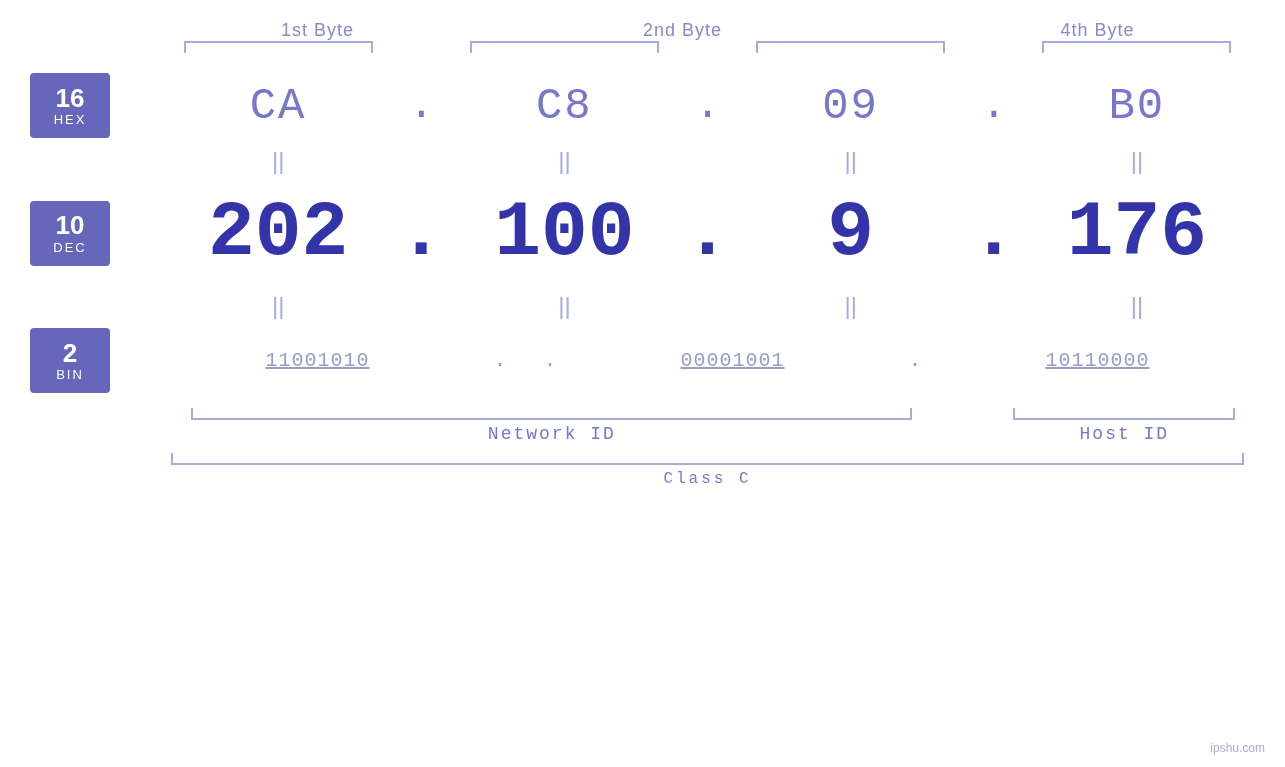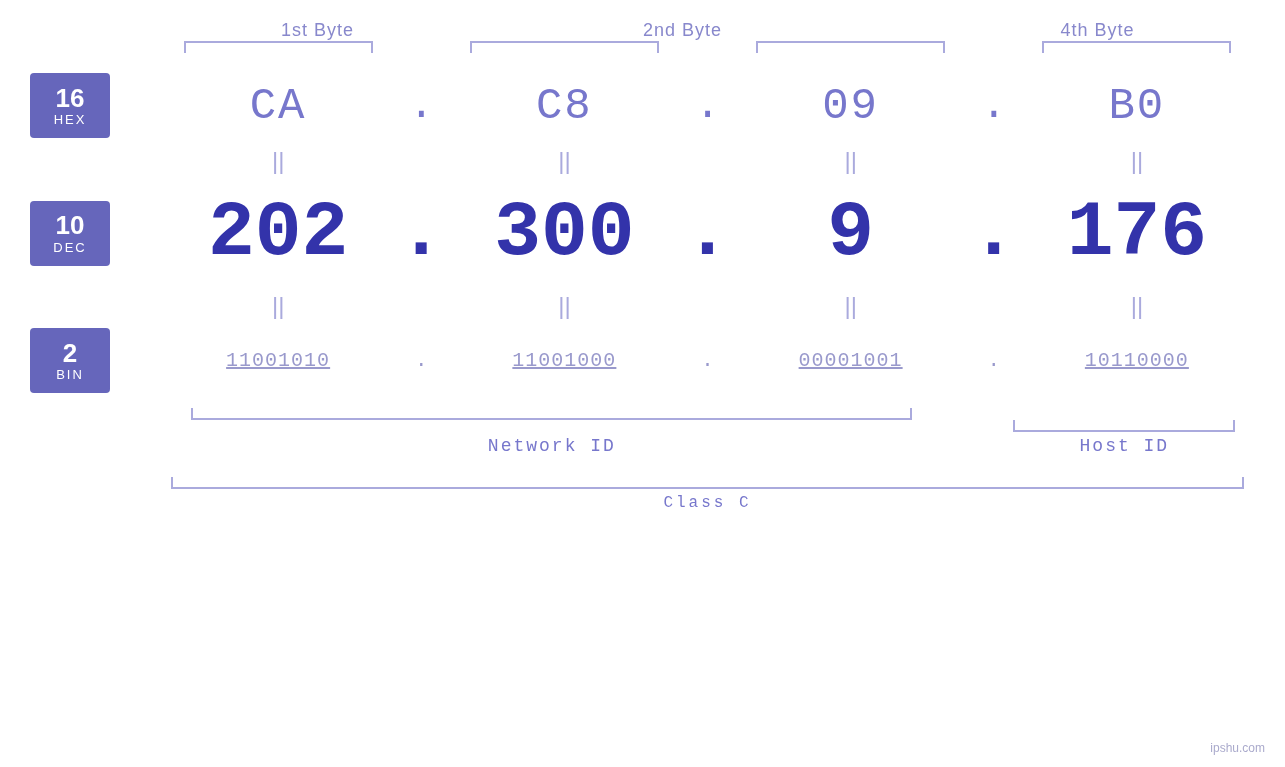--- a/index.html
+++ b/index.html
@@ -123,21 +123,21 @@
       justify-content: center;
       width: 100%;
     }
 
     .network-id-label {
       color: #7777cc;
       font-size: 18px;
       font-family: 'Courier New', Courier, monospace;
       letter-spacing: 2px;
       text-align: center;
-      padding: 16px 0;
+      padding: 4px 0;
     }
 
     .host-id-label {
       color: #7777cc;
       font-size: 18px;
       font-family: 'Courier New', Courier, monospace;
       letter-spacing: 2px;
       text-align: center;
       padding: 4px 0;
     }
@@ -262,21 +262,21 @@
         <span class="base-label">DEC</span>
       </div>
     </div>
     <div class="data-cell">
         <span class="dec-value">202</span>
       </div>
     <div class="dot-cell">
         <span class="dot-dec">.</span>
       </div>
     <div class="data-cell">
-        <span class="dec-value">300</span>
+        <span class="dec-value">100</span>
       </div>
     <div class="dot-cell">
         <span class="dot-dec">.</span>
       </div>
     <div class="data-cell">
         <span class="dec-value">9</span>
       </div>
     <div class="dot-cell">
         <span class="dot-dec">.</span>
       </div>
@@ -310,23 +310,20 @@
         <span class="base-num">2</span>
         <span class="base-label">BIN</span>
       </div>
     </div>
     <div class="data-cell">
         <span class="bin-value">11001010</span>
       </div>
     <div class="dot-cell">
         <span class="dot-bin">.</span>
       </div>
-    <div class="data-cell">
-        <span class="bin-value">11001000</span>
-      </div>
     <div class="dot-cell">
         <span class="dot-bin">.</span>
       </div>
     <div class="data-cell">
         <span class="bin-value">00001001</span>
       </div>
     <div class="dot-cell">
         <span class="dot-bin">.</span>
       </div>
     <div class="data-cell">

